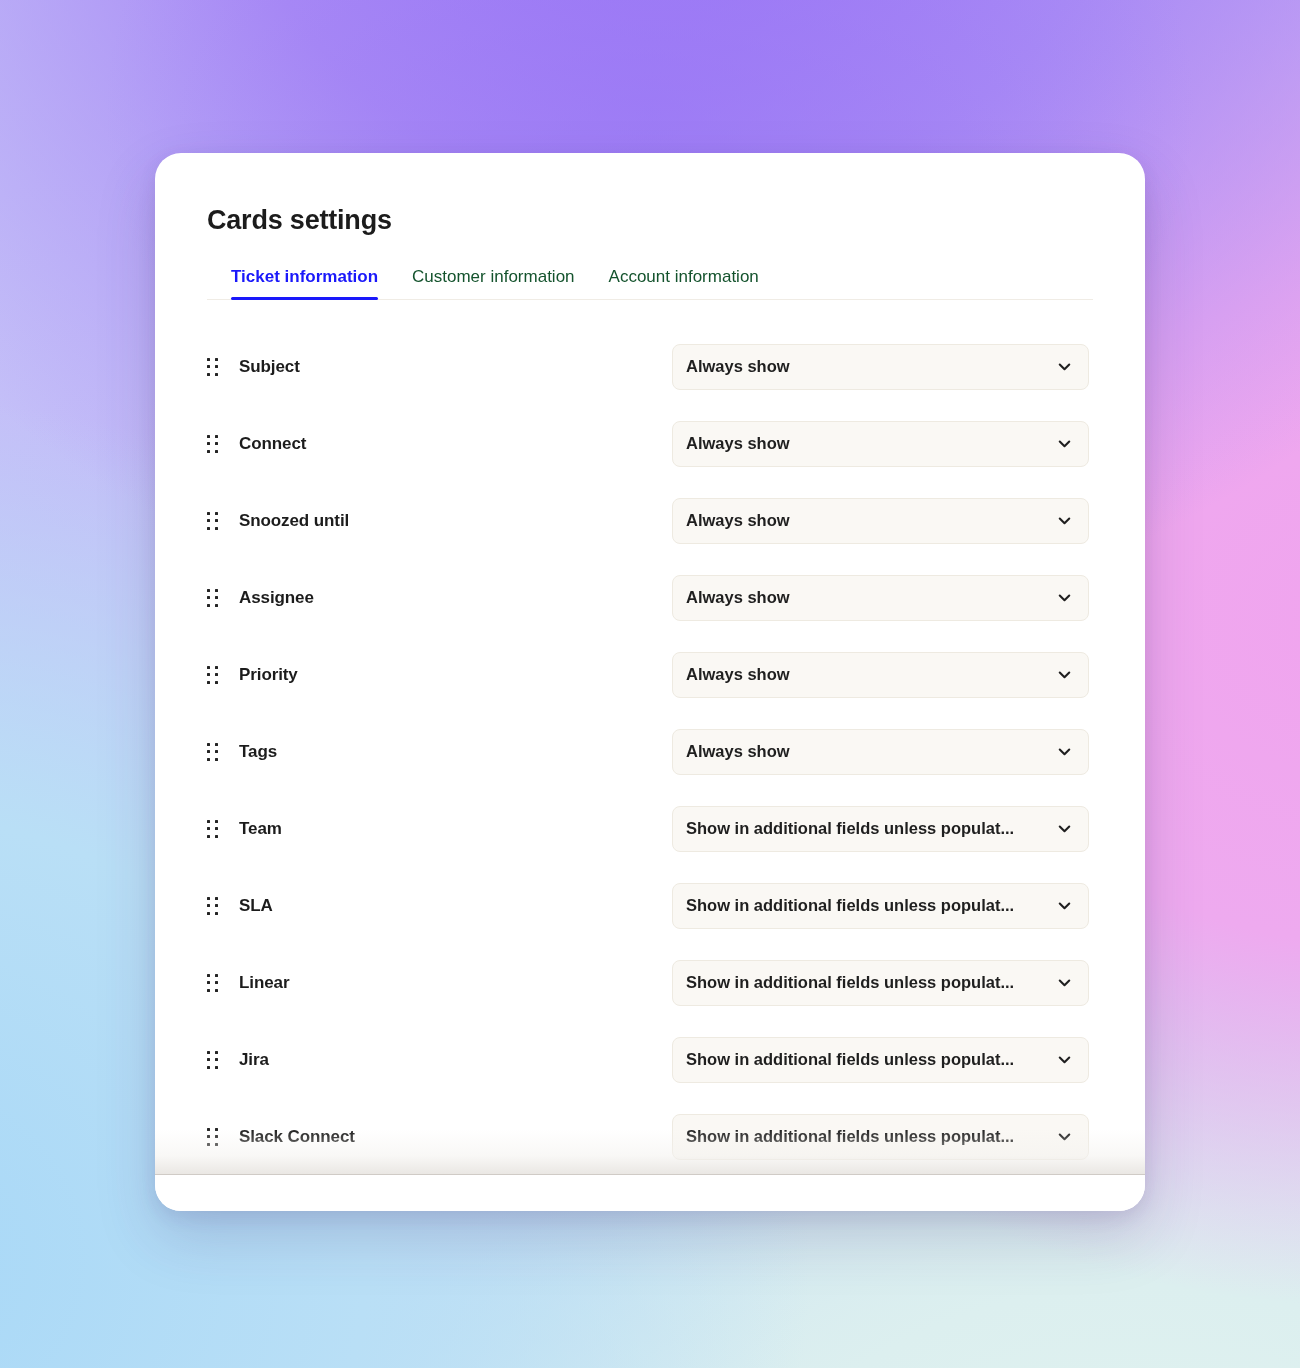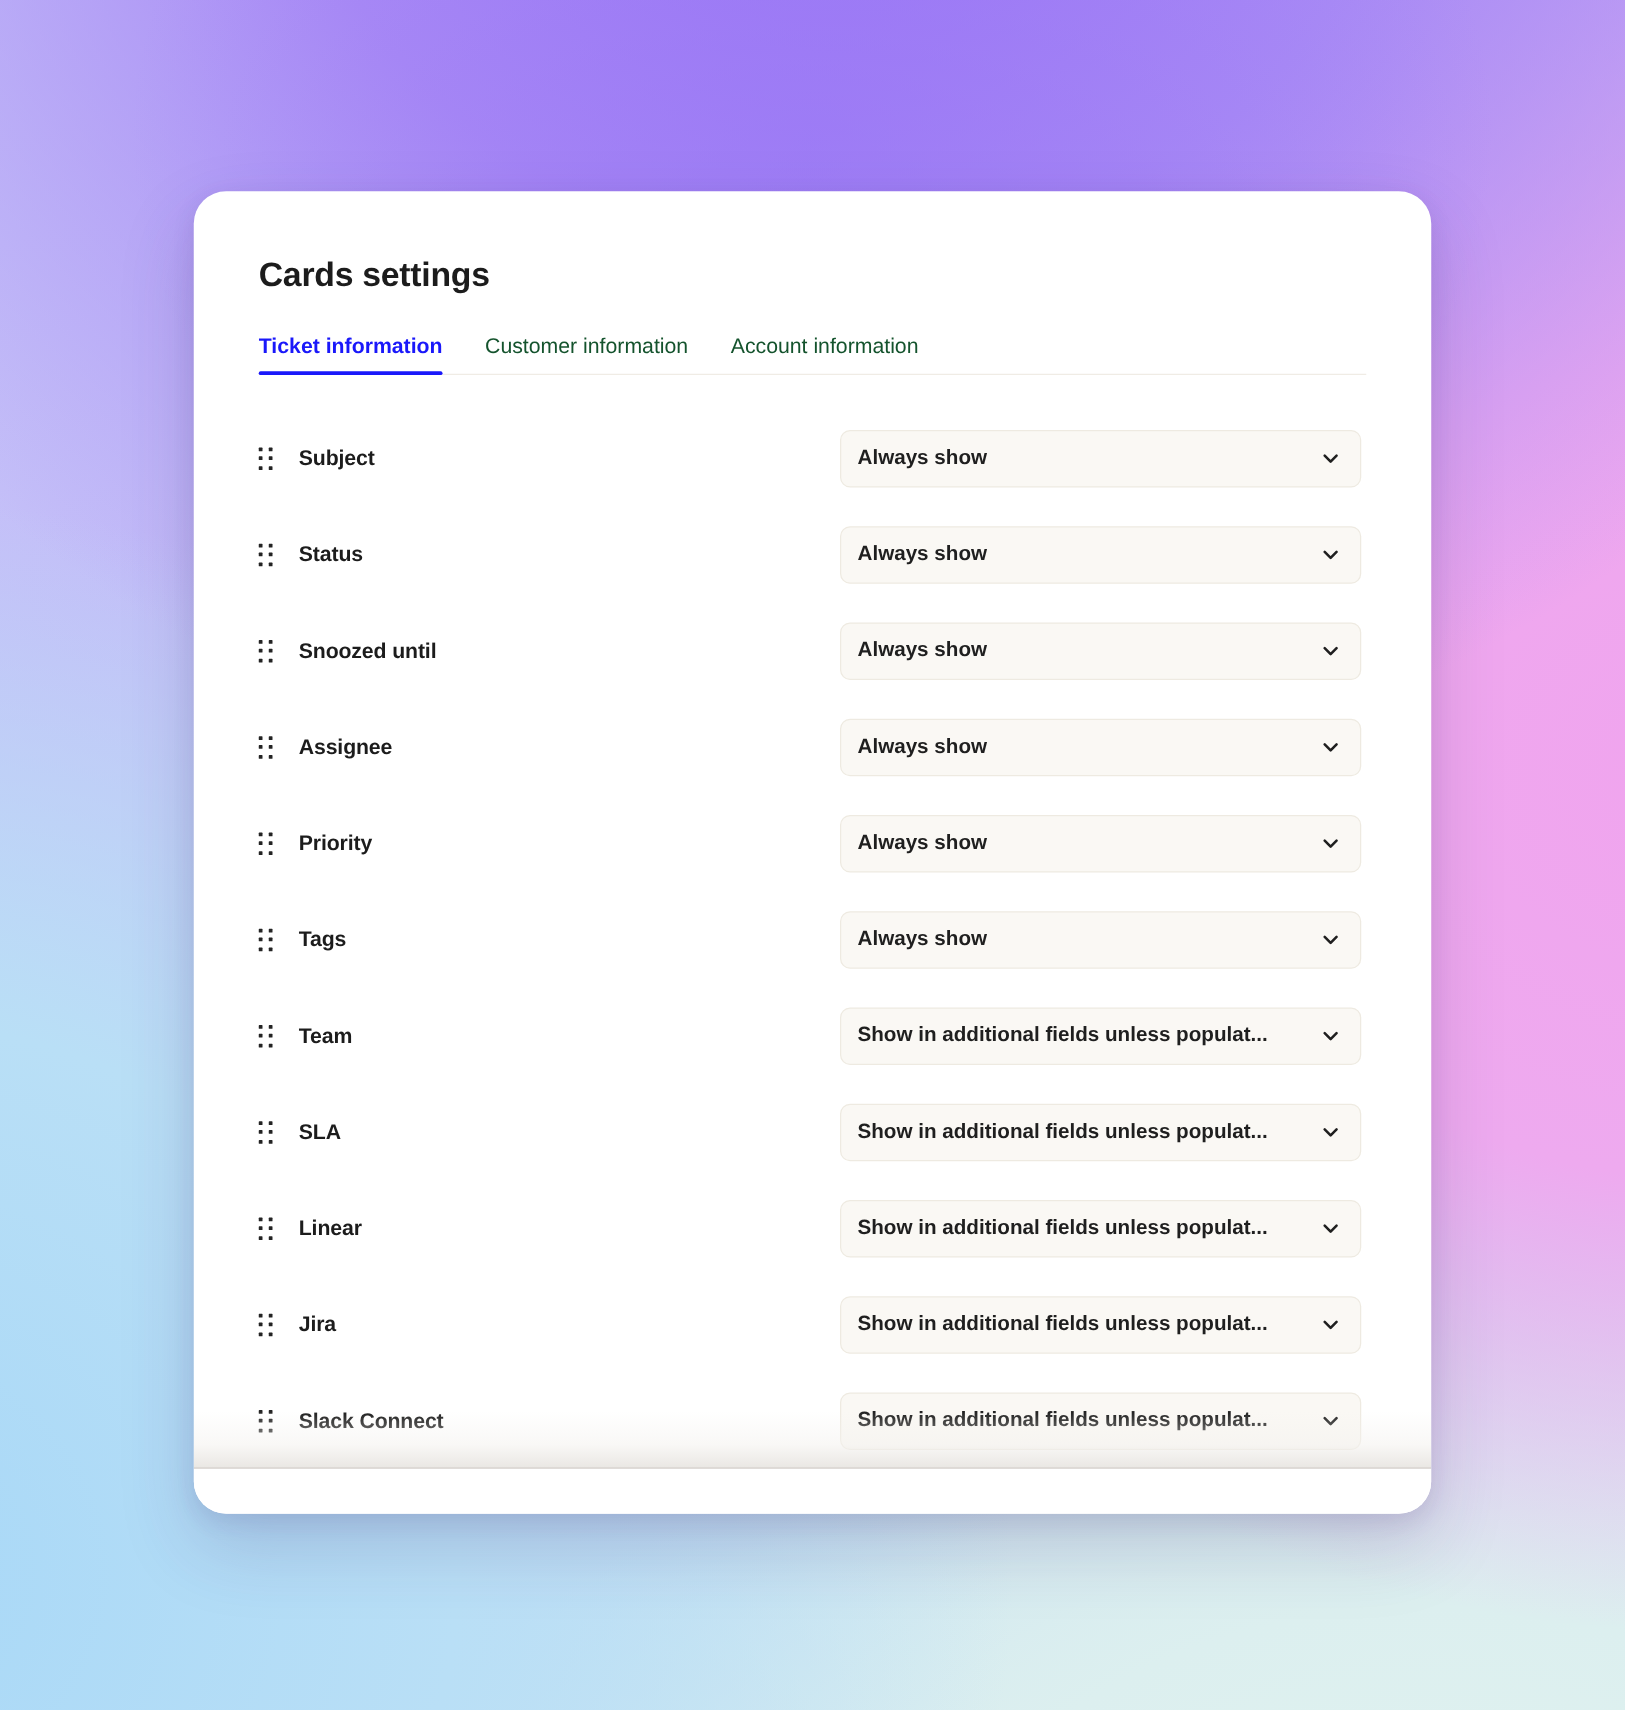--- a/index.html
+++ b/index.html
@@ -60,21 +60,21 @@
     font-size: 27px;
     font-weight: bold;
     color: #1c1c1c;
     letter-spacing: -0.2px;
     padding: 0 52px;
   }
 
   
   .tabs {
     margin-top: 31px;
-    padding: 0 52px;
+    padding: 0 76px;
     display: flex;
     align-items: flex-end;
     position: relative;
   }
   .tabs::after {
     content: "";
     position: absolute;
     left: 52px;
     right: 52px;
     bottom: 0;
@@ -258,21 +258,21 @@
         <div class="row">
           <div class="row-left">
             <div class="drag-handle">
                 <span></span>
                 <span></span>
                 <span></span>
                 <span></span>
                 <span></span>
                 <span></span>
               </div>
-            <div class="row-label">Status</div>
+            <div class="row-label">Connect</div>
           </div>
           <div class="select">
             <div class="select-value">Always show</div>
             <svg class="chevron" viewBox="0 0 24 24" fill="none" stroke="#1f1f1f" stroke-width="2.6" stroke-linecap="round" stroke-linejoin="round">
                 <polyline points="6 9.5 12 15.5 18 9.5"></polyline>
               </svg>
           </div>
         </div>
 
         <div class="row">

